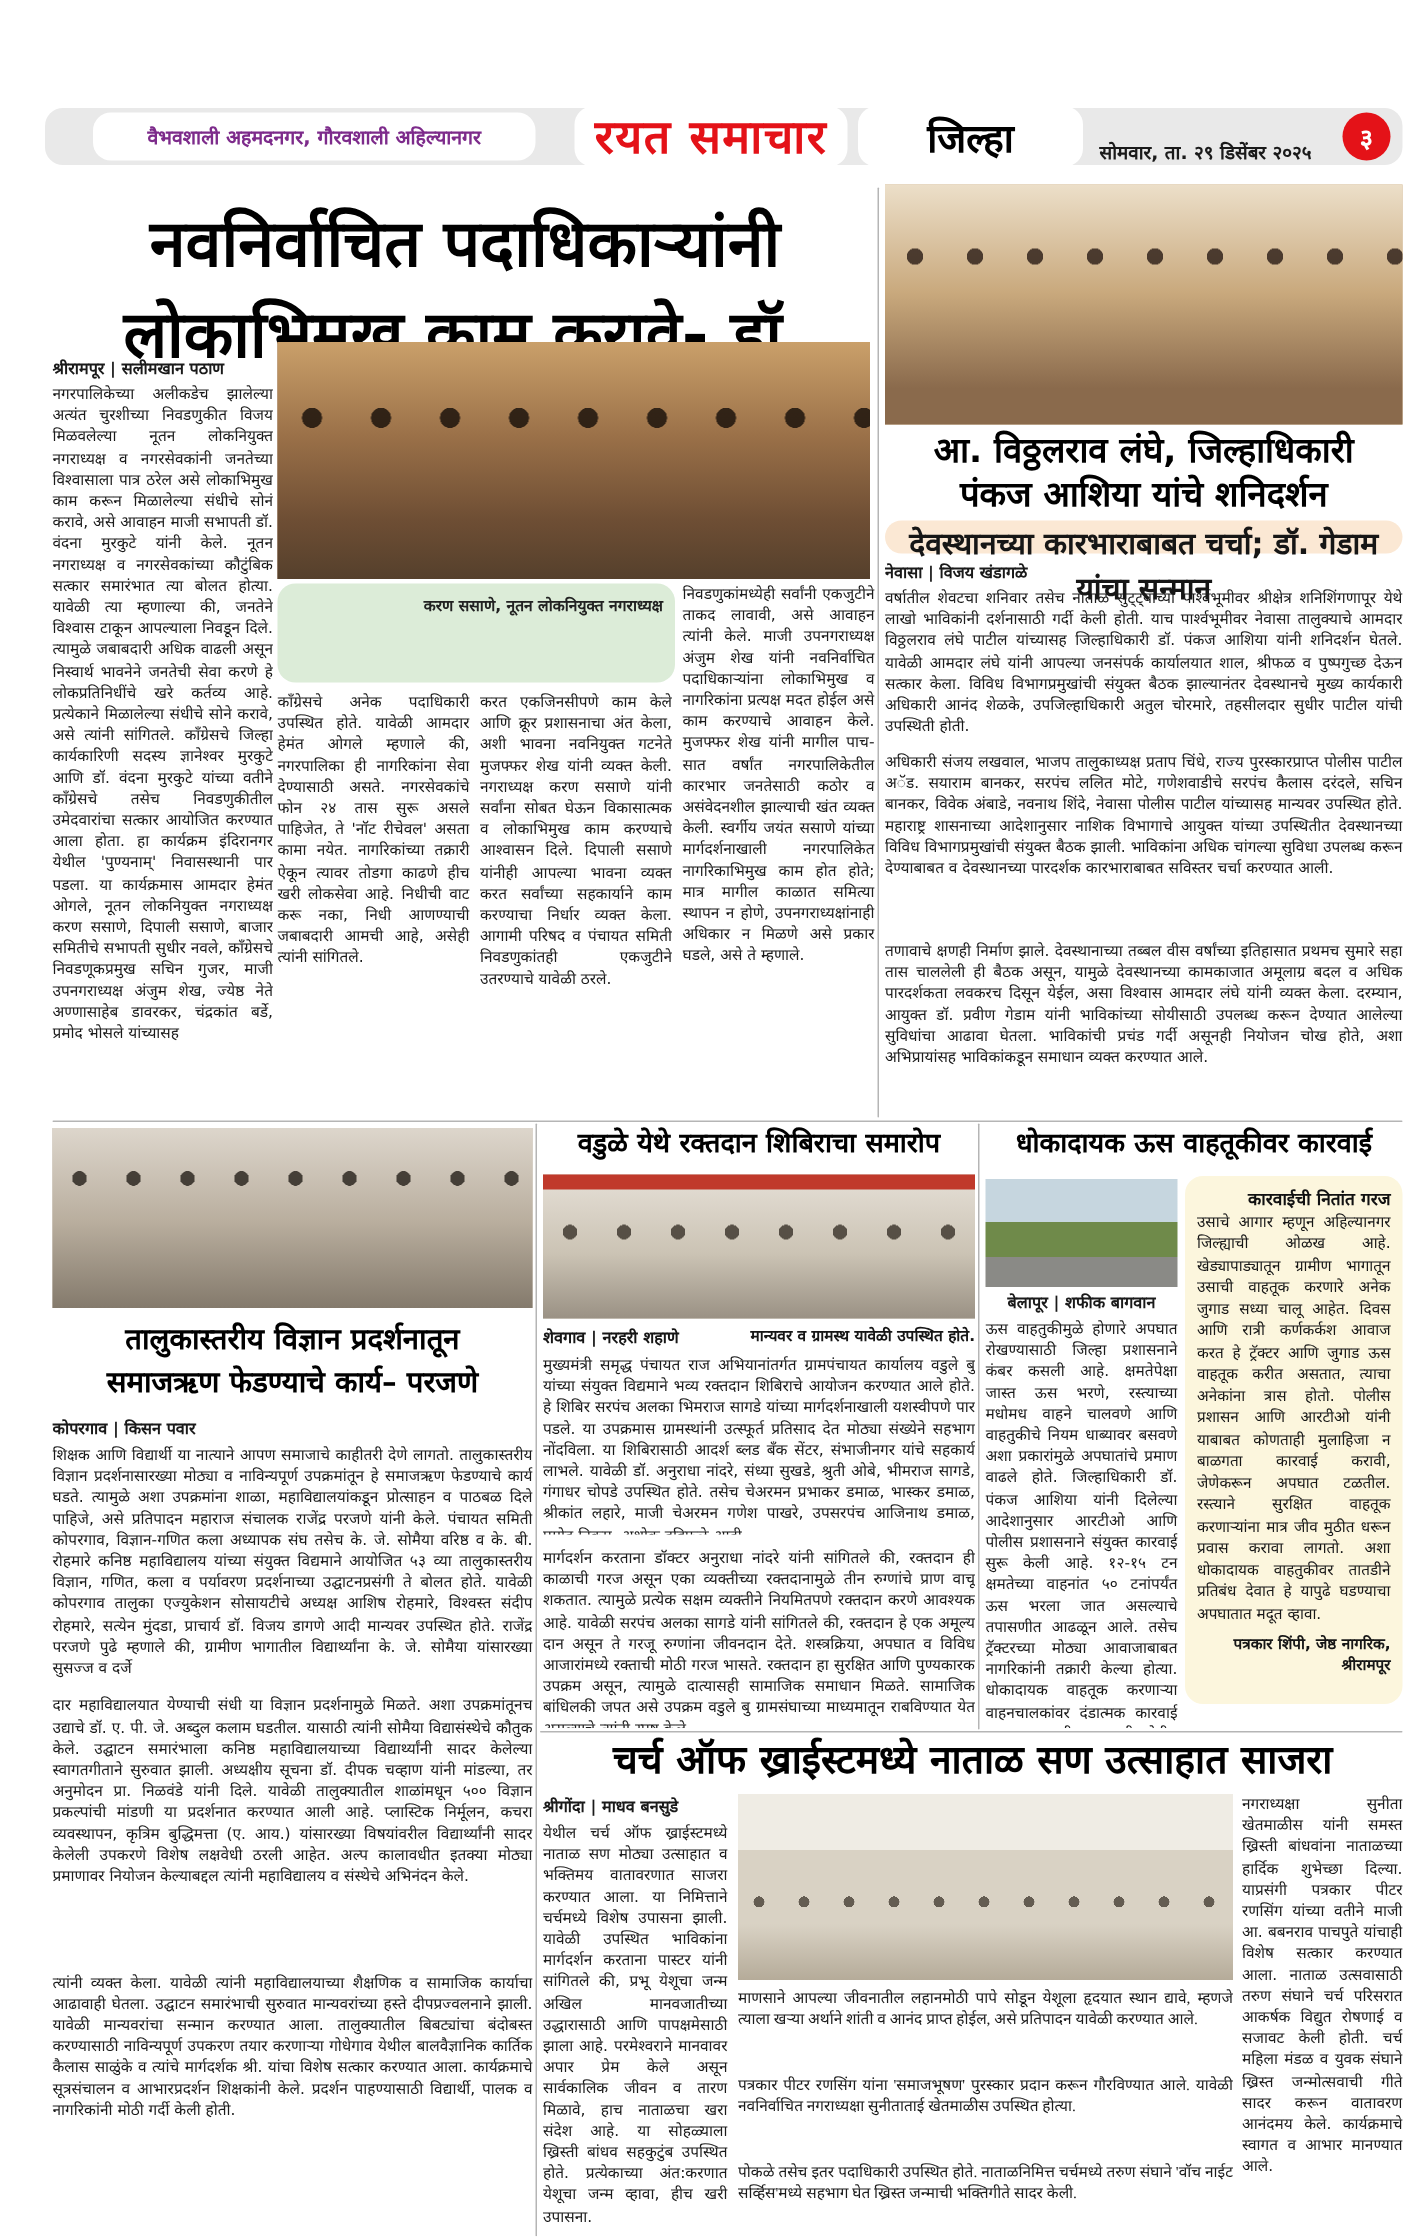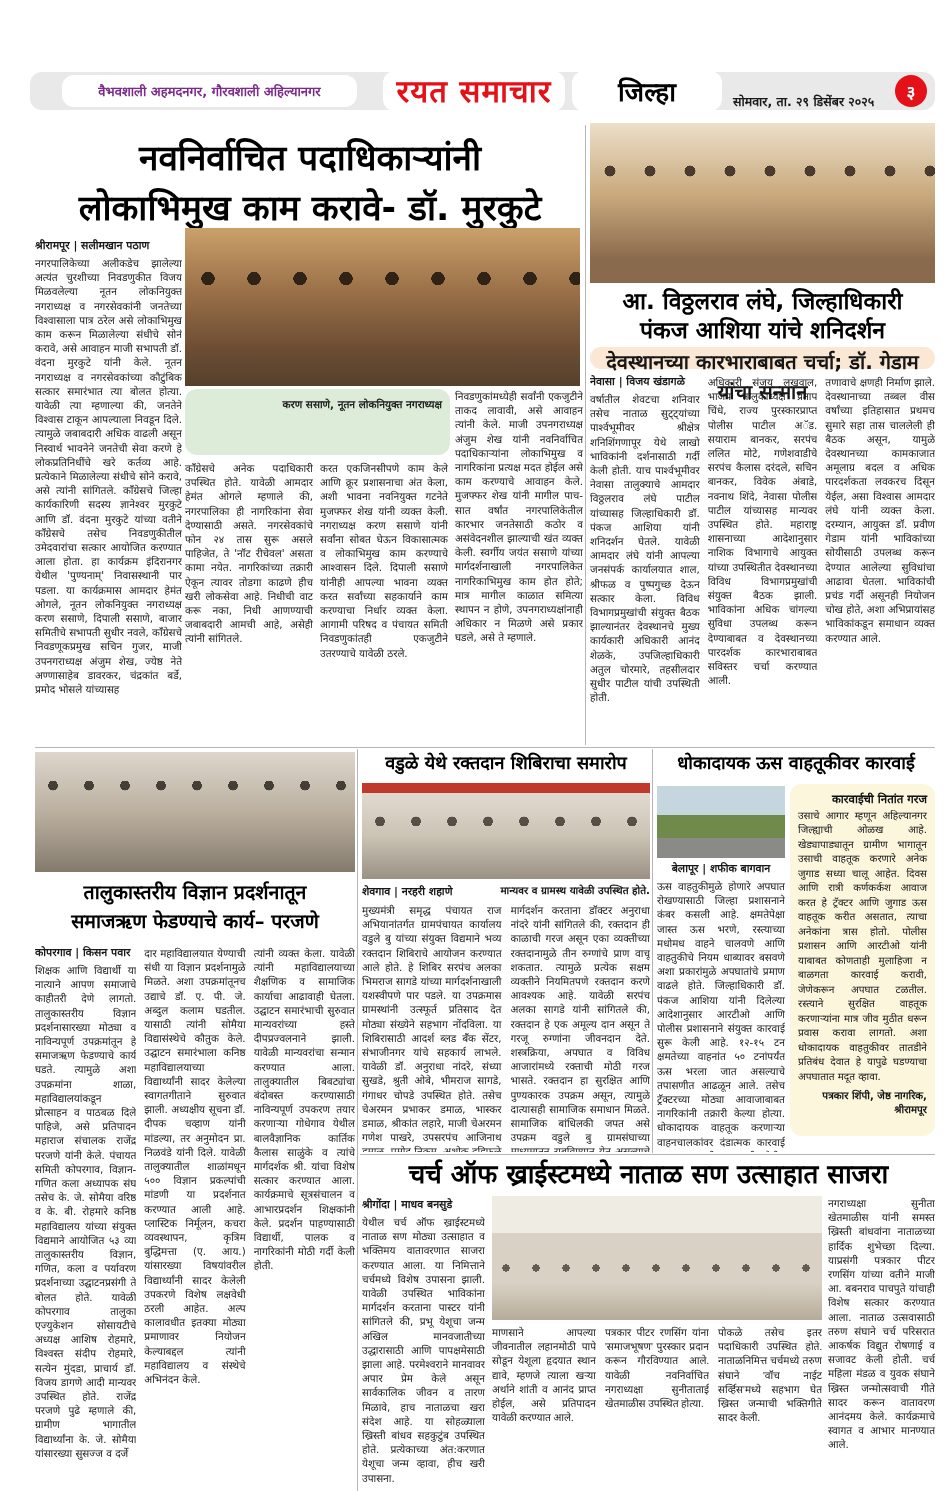--- a/index.html
+++ b/index.html
@@ -10,30 +10,30 @@
   .hbar{background:#e9e9e9;}
   .hbox{background:#ffffff;display:flex;align-items:center;justify-content:center;}
   .tagline{color:#7d2b8b;font-weight:bold;font-size:13px;}
   .masthead{color:#e41218;font-weight:bold;font-size:31px;letter-spacing:1px;}
   .section-name{color:#000;font-weight:bold;font-size:26px;}
   .date{font-weight:bold;font-size:12.5px;color:#1a1a1a;display:flex;align-items:center;}
   .pagenum{background:#e41218;color:#fff;border-radius:50%;width:32px;height:32px;
            display:flex;align-items:center;justify-content:center;font-weight:bold;font-size:17px;}
   
   .hl{font-weight:bold;color:#000;text-align:center;}
-  .hl-xl{font-size:35px;line-height:1.43;}
+  .hl-xl{font-size:43px;line-height:1.43;}
   .hl-lg{font-size:23px;line-height:1.28;}
   .hl-md{font-size:19.5px;line-height:1.5;}
   .hl-sm{font-size:18px;line-height:1.3;}
   .hl-btm{font-size:26px;line-height:1.3;}
   .subhead{background:#fbe8d4;font-weight:bold;font-size:20px;text-align:center;line-height:1.5;}
   
   .col,.fcol{font-size:10.3px;line-height:1.38;text-align:justify;overflow:hidden;color:#1a1a1a;}
   .col{position:absolute;}
-  .cols{position:absolute;display:flex;}
+  .cols{position:absolute;display:flex;flex-direction:column;}
   .fcol{flex:1;}
   .byline{display:block;font-weight:bold;font-size:10.8px;margin-bottom:2px;}
   .byline-inline{font-weight:bold;font-size:10.8px;}
   
   .caption-box{background:#dcecd8;padding:6px 8px 4px 8px;font-size:10.4px;font-weight:bold;
                color:#222;text-align:justify;line-height:1.35;overflow:hidden;}
   .caption-credit{display:block;text-align:right;font-weight:bold;margin-top:2px;}
   .ybox{background:#fcf6dd;padding:7px 8px;overflow:hidden;}
   .ybox-title{font-weight:bold;font-size:11.5px;text-align:right;margin-bottom:3px;color:#111;}
   .ybox-text{font-size:10.2px;line-height:1.42;text-align:justify;}

